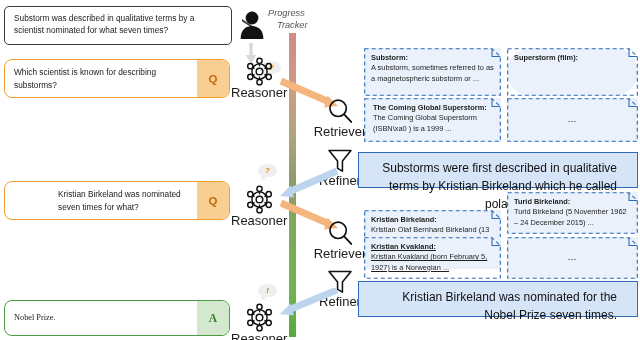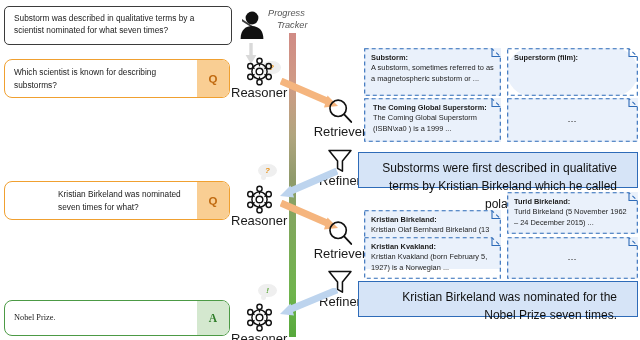--- a/index.html
+++ b/index.html
@@ -311,21 +311,21 @@
 
   <div class="doc" style="left:507px;top:192px;width:131px;height:42px;">
     <svg class="edge" width="131" height="42" viewBox="0 0 131 42" preserveAspectRatio="none">
       <path d="M0.7 0.7 H122 L130.3 8.5 V41.3 H0.7 Z" fill="none" stroke="#2E6BB8" stroke-width="1.1" stroke-dasharray="4,3"></path>
       <path d="M122 0.7 V8.5 H130.3" fill="none" stroke="#2E6BB8" stroke-width="1.1"></path>
     </svg>
     <span class="hd">Turid Birkeland:</span>
     <span class="bd">Turid Birkeland (5 November 1962 – 24 December 2015) ...</span>
   </div>
 
-  <div class="doc" style="left:364px;top:237px;width:137px;height:32px;">
+  <div class="doc" style="left:364px;top:237px;width:137px;height:32px;text-decoration:underline;">
     <svg class="edge" width="137" height="42" viewBox="0 0 137 42" preserveAspectRatio="none">
       <path d="M0.7 0.7 H128 L136.3 8.5 V41.3 H0.7 Z" fill="none" stroke="#2E6BB8" stroke-width="1.1" stroke-dasharray="4,3"></path>
       <path d="M128 0.7 V8.5 H136.3" fill="none" stroke="#2E6BB8" stroke-width="1.1"></path>
     </svg>
     <span class="hd">Kristian Kvakland:</span>
     <span class="bd">Kristian Kvakland (born February 5, 1927) is a Norwegian ...</span>
   </div>
 
   <div class="doc" style="left:507px;top:237px;width:131px;height:42px;display:flex;align-items:center;justify-content:center;">
     <svg class="edge" width="131" height="42" viewBox="0 0 131 42" preserveAspectRatio="none">

